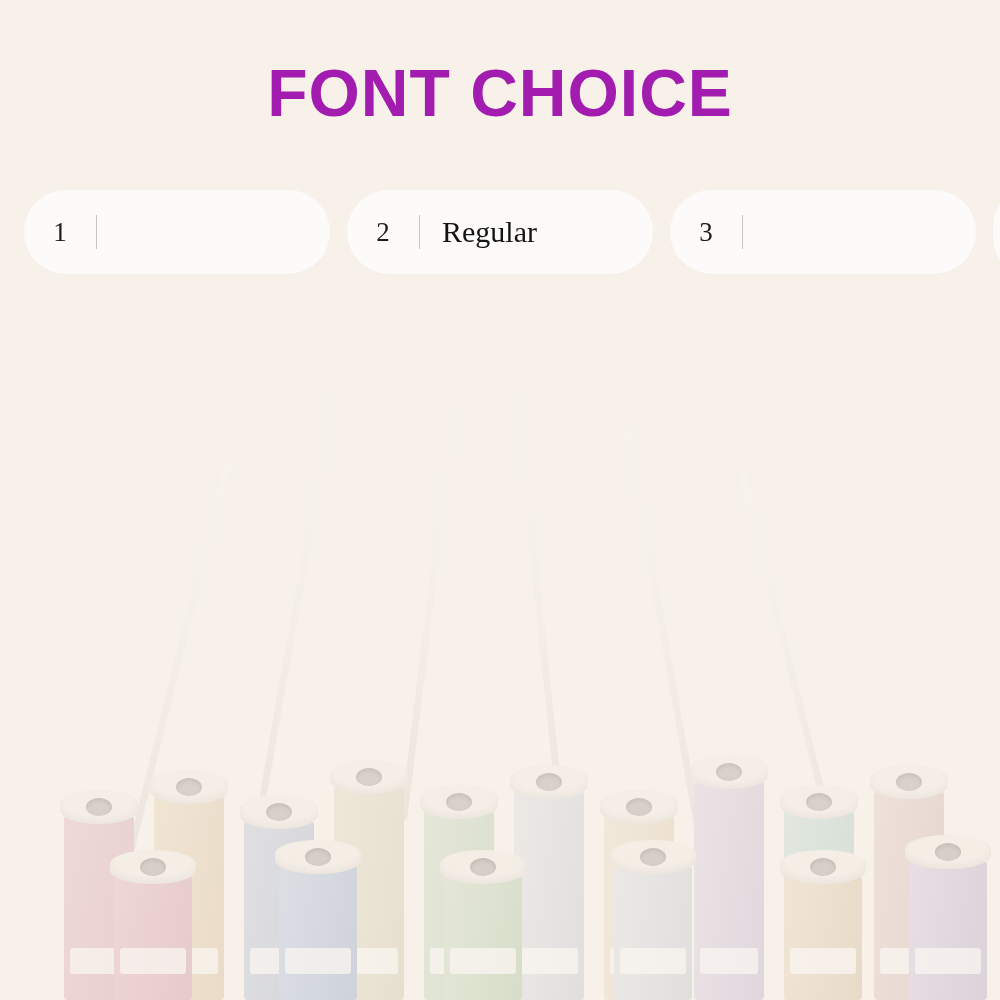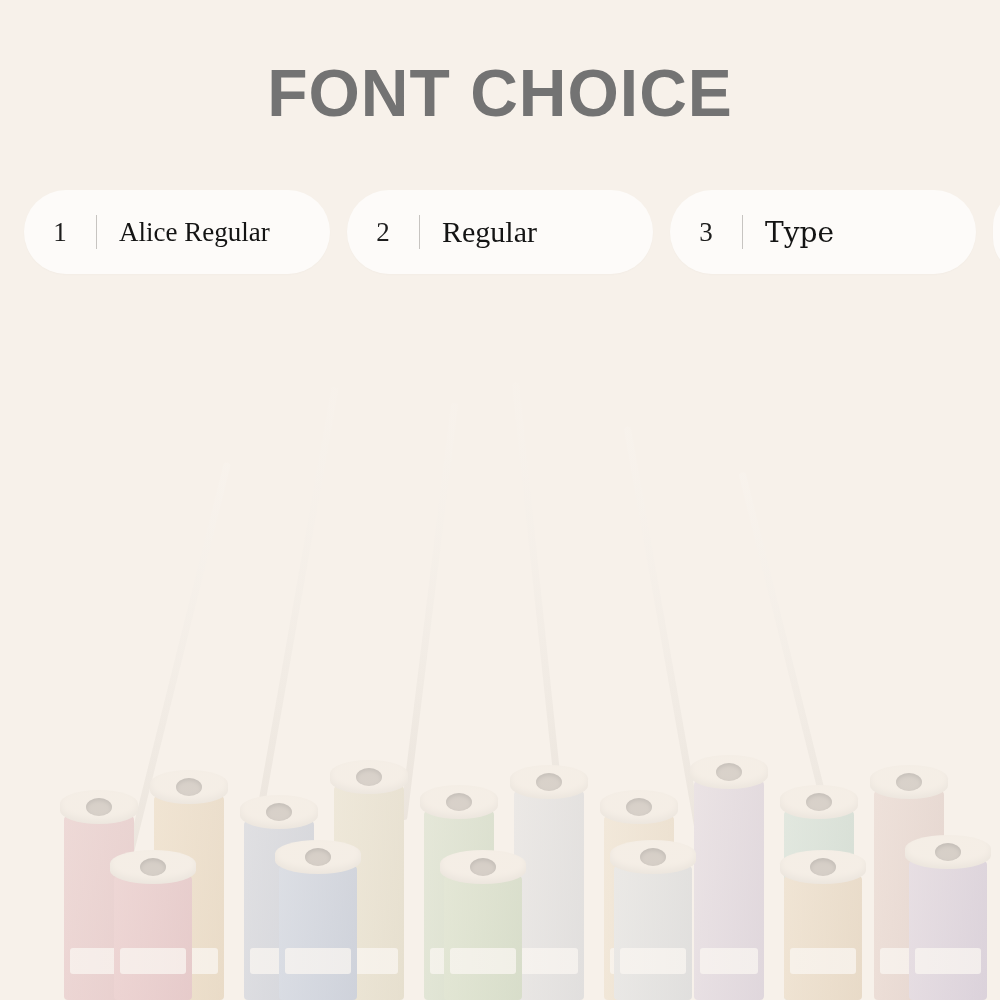--- a/index.html
+++ b/index.html
@@ -107,21 +107,21 @@
   #title {
     position: absolute;
     top: 55px;
     left: 0;
     width: 1000px;
     text-align: center;
     font-family: "Liberation Sans", sans-serif;
     font-weight: bold;
     font-size: 66px;
     letter-spacing: 1px;
-    color: #737373;
+    color: #a21caf;
   }
 
   #grid {
     position: absolute;
     top: 190px;
     left: 24px;
     width: 952px;
     display: grid;
     grid-template-columns: repeat(3, 306px);
     grid-auto-rows: 84px;
@@ -283,33 +283,31 @@
   <div id="bg-wash"></div>
 
   <div id="content">
     <div id="title">FONT CHOICE</div>
 
     <div id="grid">
 
       <div class="font-card">
         <div class="card-num">1</div>
         <div class="card-div"></div>
-        <div class="card-name f-serif">Alice Regular</div>
       </div>
 
       <div class="font-card">
         <div class="card-num">2</div>
         <div class="card-div"></div>
         <div class="card-name f-serif-lg">Regular</div>
       </div>
 
       <div class="font-card">
         <div class="card-num">3</div>
         <div class="card-div"></div>
-        <div class="card-name f-dserif">Type</div>
       </div>
 
       <div class="font-card">
         <div class="card-num">4</div>
 
       </div>
 
     </div>
   </div>
 </div>

